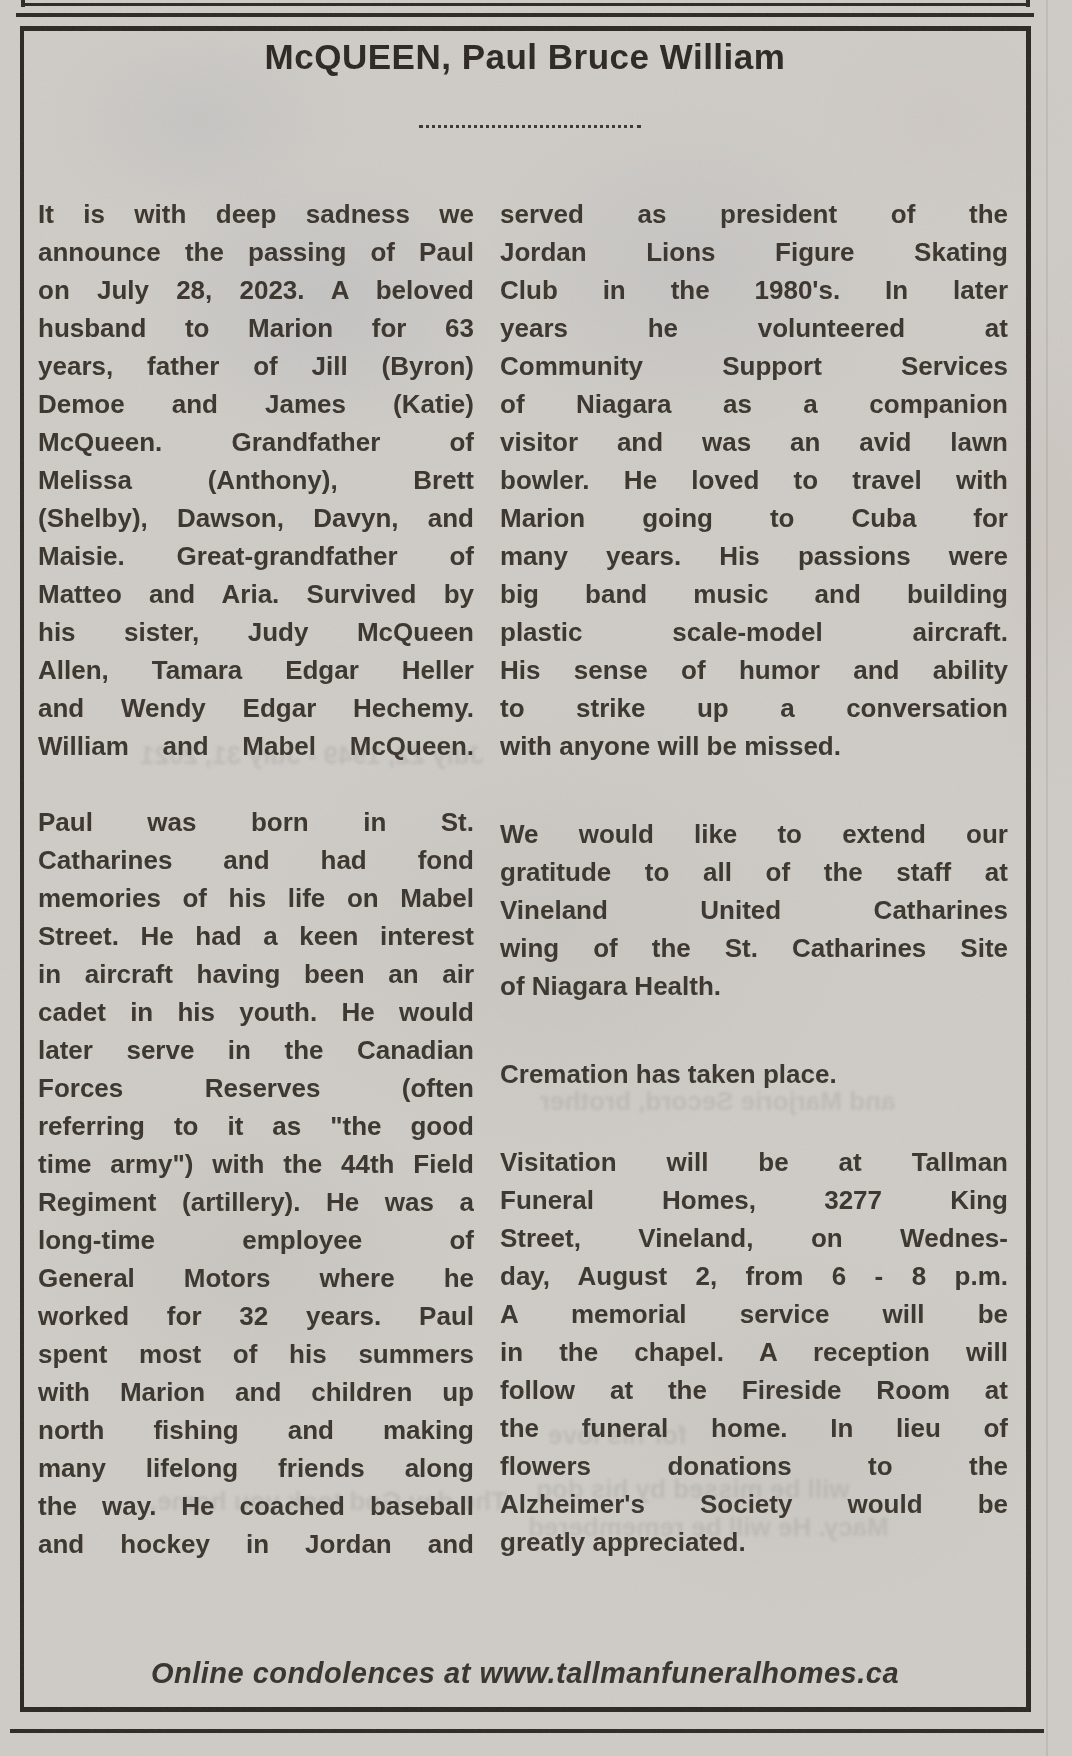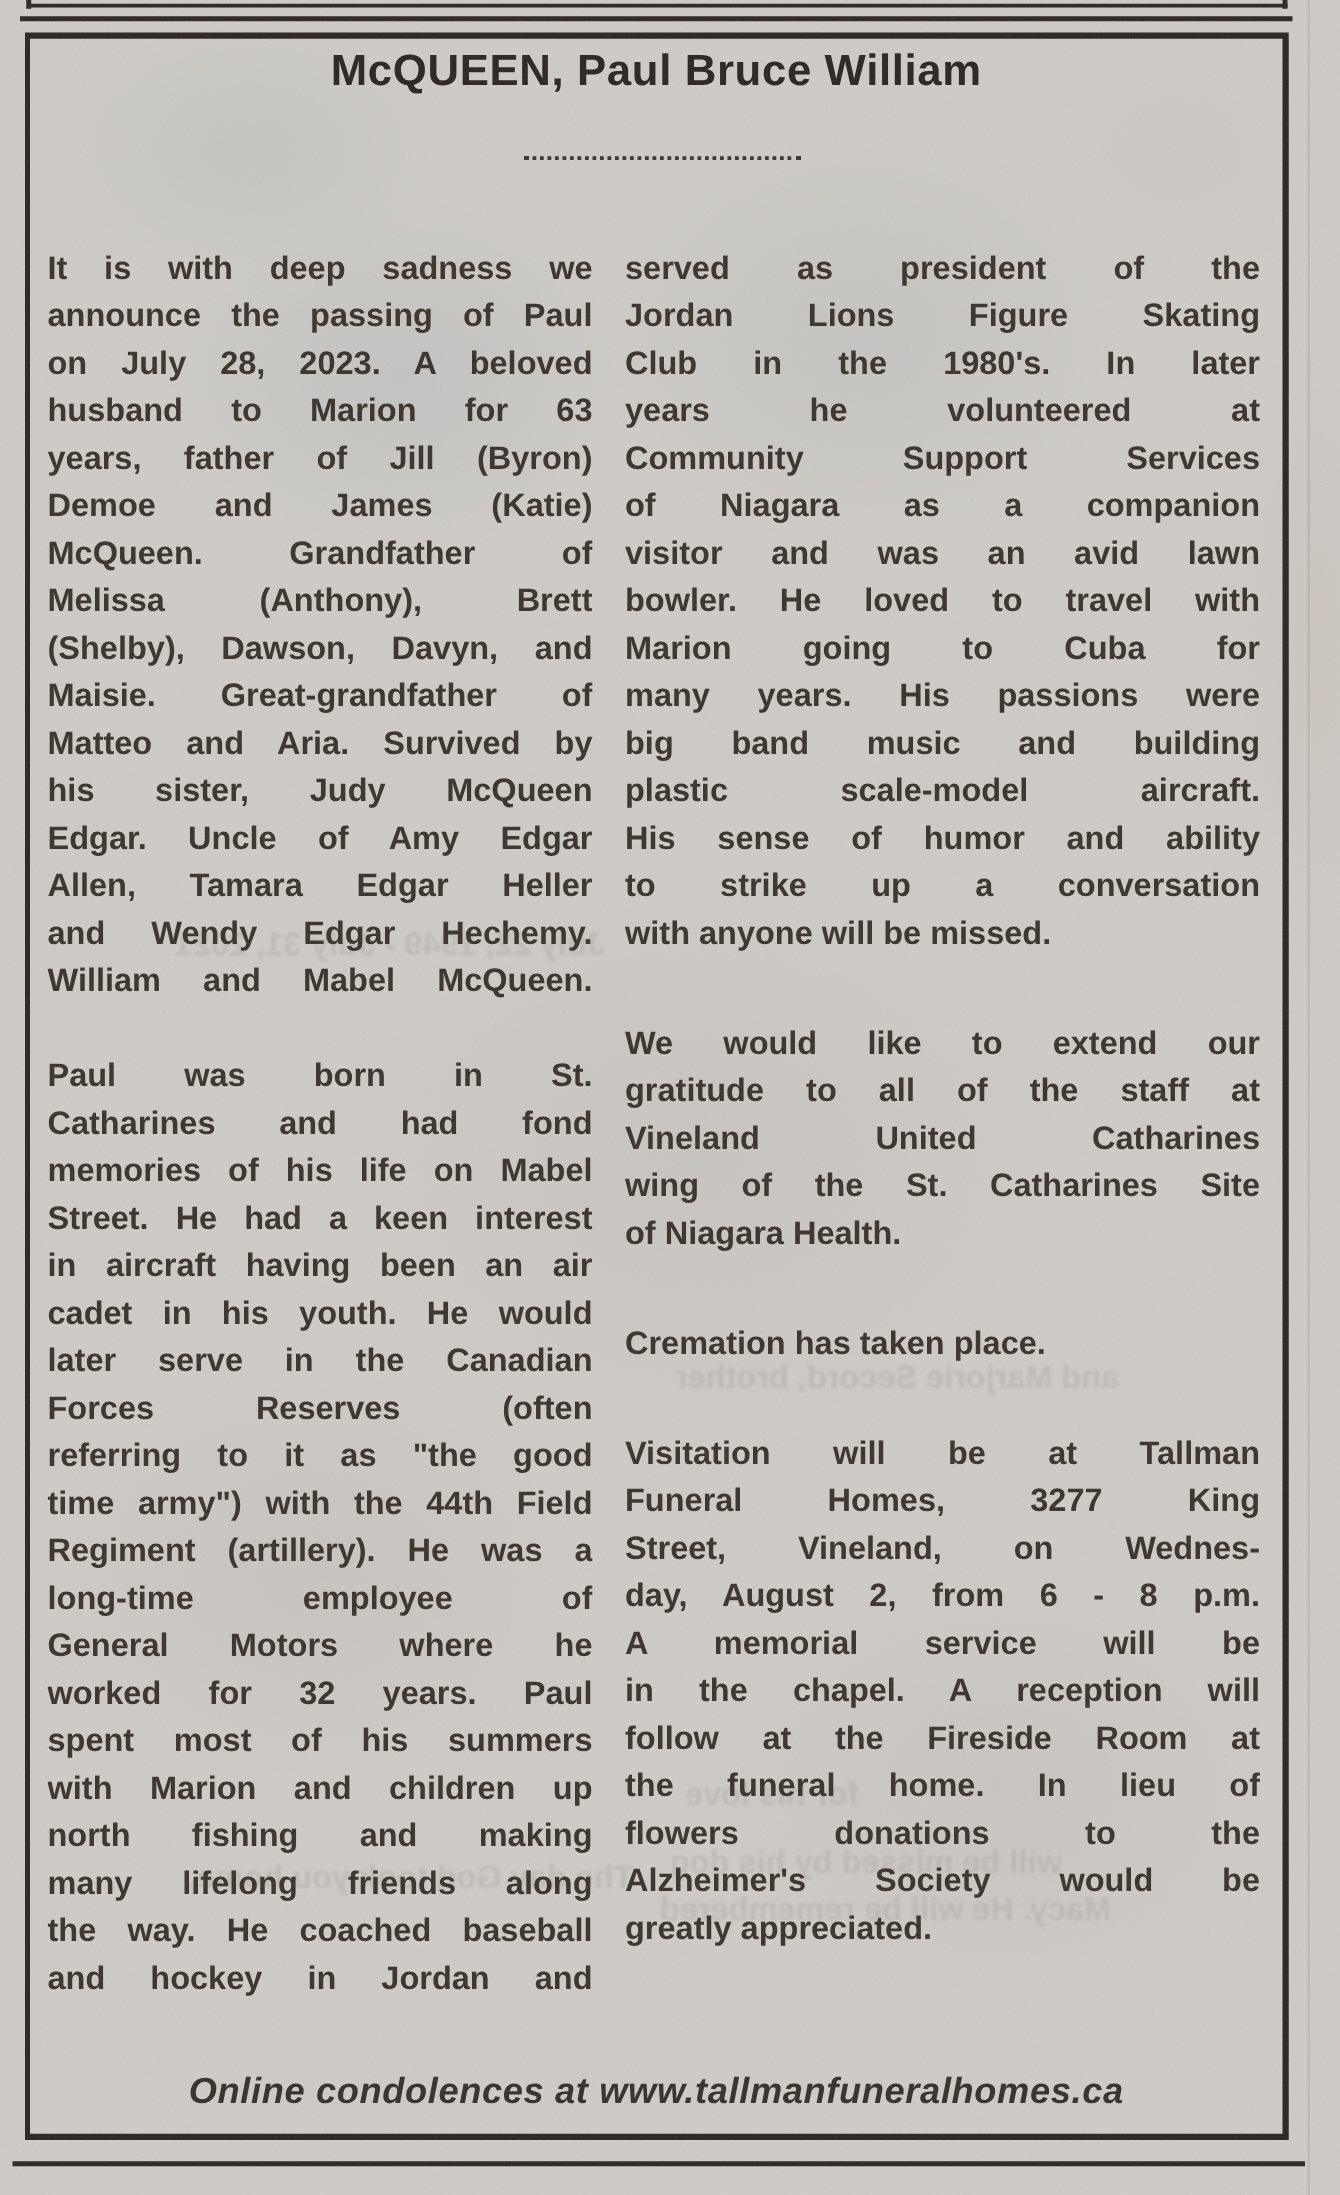--- a/index.html
+++ b/index.html
@@ -90,21 +90,20 @@
             <div class="line">on July 28, 2023. A beloved</div>
             <div class="line">husband to Marion for 63</div>
             <div class="line">years, father of Jill (Byron)</div>
             <div class="line">Demoe and James (Katie)</div>
             <div class="line">McQueen. Grandfather of</div>
             <div class="line">Melissa (Anthony), Brett</div>
             <div class="line">(Shelby), Dawson, Davyn, and</div>
             <div class="line">Maisie. Great-grandfather of</div>
             <div class="line">Matteo and Aria. Survived by</div>
             <div class="line">his sister, Judy McQueen</div>
-            <div class="line">Edgar. Uncle of Amy Edgar</div>
             <div class="line">Allen, Tamara Edgar Heller</div>
             <div class="line">and Wendy Edgar Hechemy.</div>
             <div class="line">William and Mabel McQueen.</div>
           </div>
           <div class="para">
             <div class="line">Paul was born in St.</div>
             <div class="line">Catharines and had fond</div>
             <div class="line">memories of his life on Mabel</div>
             <div class="line">Street. He had a keen interest</div>
             <div class="line">in aircraft having been an air</div>

